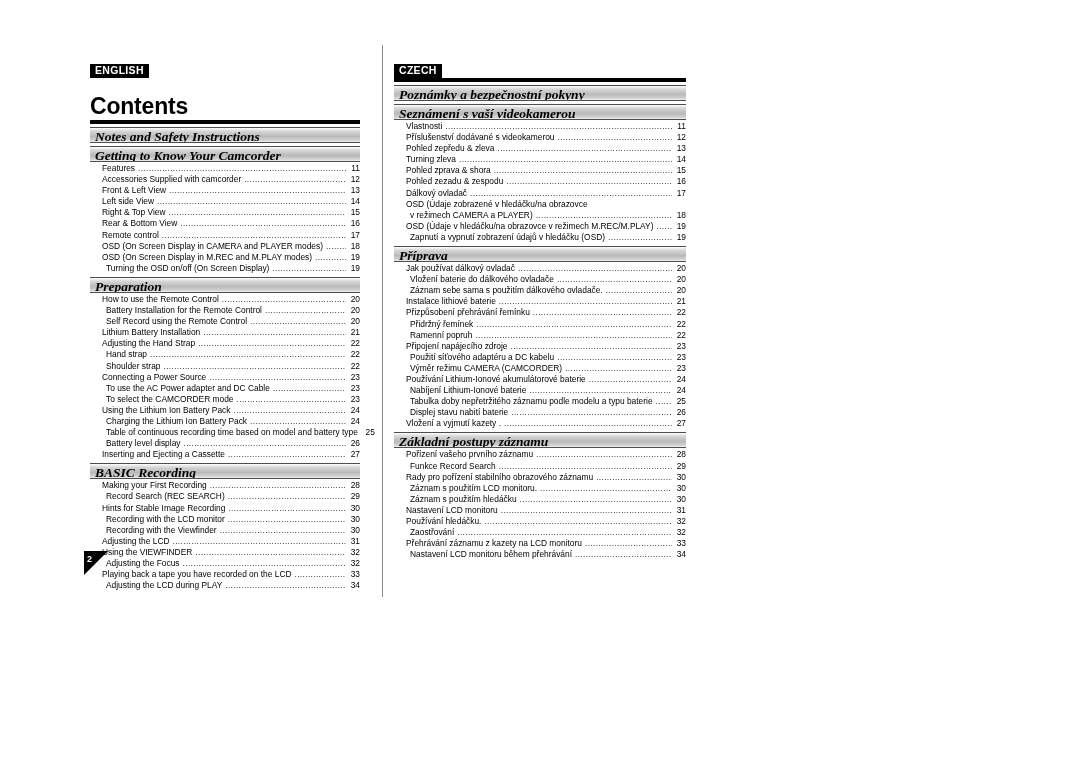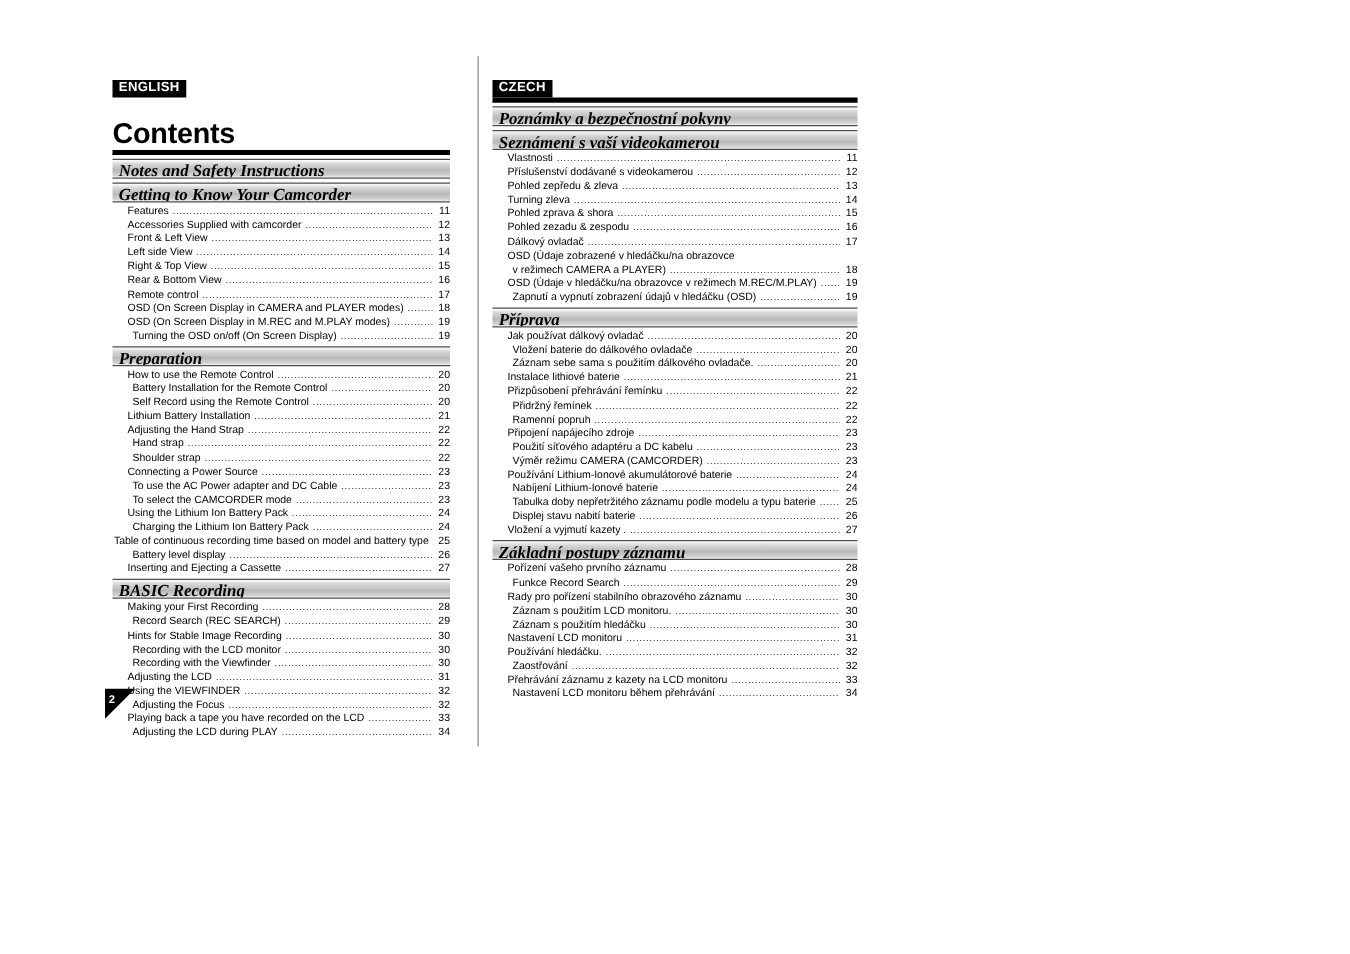--- a/index.html
+++ b/index.html
@@ -114,21 +114,21 @@
   .row {
     display: flex;
     align-items: baseline;
     height: 11.1px;
     font-family: "Liberation Sans", sans-serif;
     font-size: 8.4px;
     line-height: 11px;
     white-space: nowrap;
   }
   .row.lvl1 { padding-left: 12px; }
-  .row.lvl2 { padding-left: 16px; justify-content: flex-end; }
+  .row.lvl2 { padding-left: 16px; }
   .row .label {
     white-space: nowrap;
     flex: 0 0 auto;
   }
   .row .dots {
     flex: 1 1 auto;
     overflow: hidden;
     white-space: nowrap;
     font-size: 8.4px;
     letter-spacing: 0.35px;

